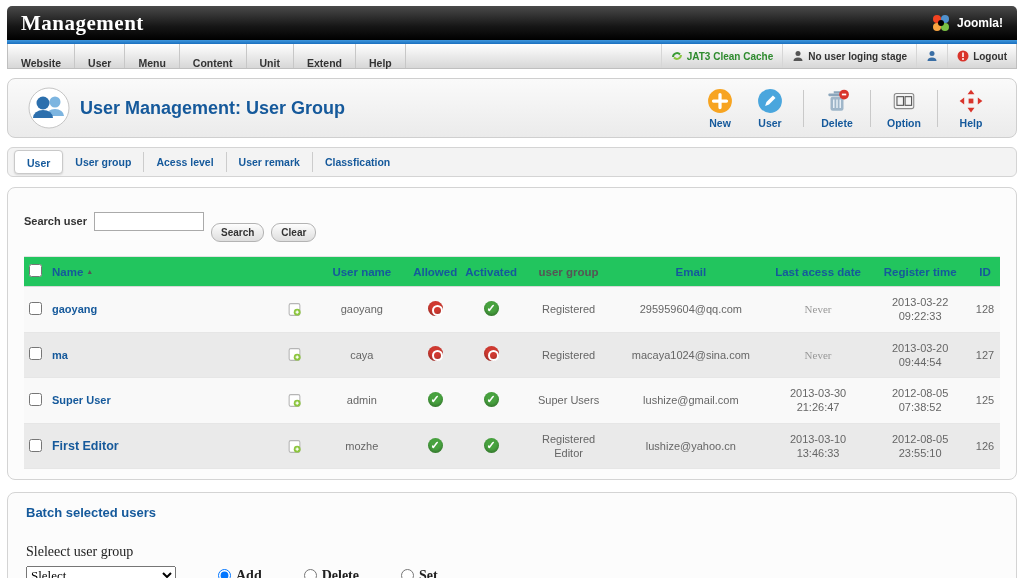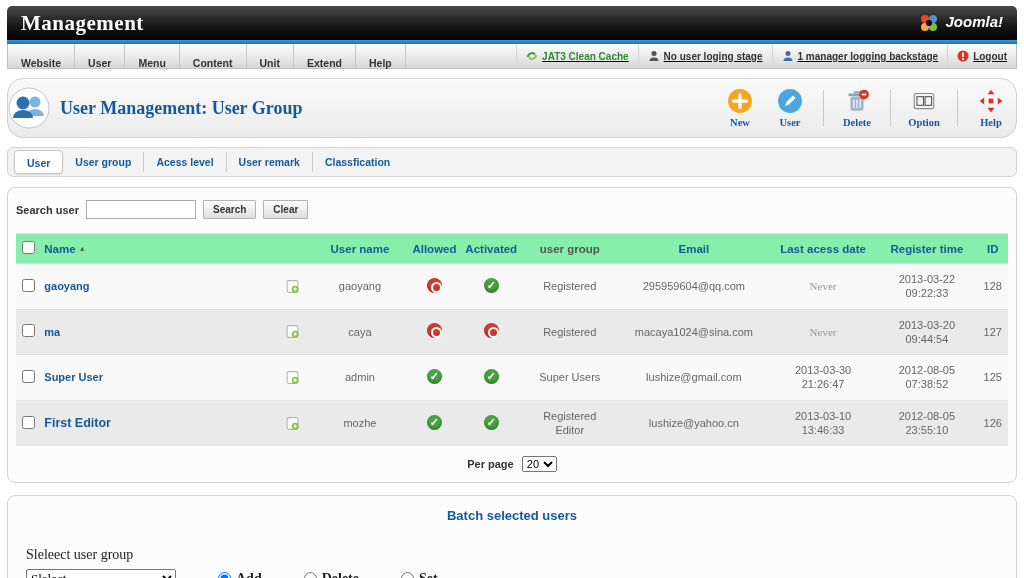--- a/index.html
+++ b/index.html
@@ -3,63 +3,63 @@
 <meta charset="utf-8">
 <style>
   * { margin:0; padding:0; box-sizing:border-box; }
   html,body { width:1024px; height:578px; background:#fff; font-family:"Liberation Sans", sans-serif; }
   .page { padding:6px 7px 0; }
 
   
   .topbar { height:34px; background:linear-gradient(#4a4a4a,#161616 60%,#000); border-radius:5px 5px 0 0;
             display:flex; align-items:center; justify-content:space-between; padding:0 14px; }
   .app-title { color:#fff; font-family:"Liberation Serif", serif; font-size:21px; font-weight:bold; letter-spacing:.5px; }
-  .logo { display:flex; align-items:flex-start; gap:6px; color:#fff; font-size:15px; font-weight:bold; font-style:italic; }
+  .logo { display:flex; align-items:center; gap:6px; color:#fff; font-size:12px; font-weight:bold; }
   .bluebar { height:4px; background:linear-gradient(#3f97dd,#1a6fbe); }
 
   
   .menubar { height:25px; background:linear-gradient(#fefefe,#d7d7d7); border:1px solid #bfbfbf; border-top:none;
              display:flex; justify-content:space-between; align-items:stretch; }
   .menu-left { display:flex; }
   .menu-item { padding:8px 13px; line-height:23px; font-size:10.5px; font-weight:bold; color:#333;
                border-right:1px solid #c7c7c7; cursor:pointer; }
-  .menu-right { display:flex; align-items:center;text-decoration:underline; }
+  .menu-right { display:flex; align-items:center; }
   .status-item { display:flex; align-items:center; gap:4px; padding:0 9px; font-size:10px; font-weight:bold;
                  color:#333; border-left:1px solid #d6d6d6; height:100%; cursor:pointer; }
   .status-item.green { color:#2e8b2e; }
   .status-item svg { flex:0 0 auto; }
 
   
   .header-panel { margin:9px 0; background:linear-gradient(#fafafa,#ebebeb); border:1px solid #cfcfcf;
-                  border-radius:16px; padding:8px 0; display:flex; justify-content:space-between; align-items:center;font-family:Liberation Serif, serif; }
+                  border-radius:8px; padding:8px 20px; display:flex; justify-content:space-between; align-items:center; }
   .page-heading { display:flex; align-items:center; gap:10px; }
   .page-title { color:#15599b; font-size:18px; font-weight:bold; }
   .toolbar { display:flex; align-items:flex-end; }
   .tool-btn { width:50px; display:flex; flex-direction:column; align-items:center; gap:3px; cursor:pointer; }
   .tool-btn .tb-label { color:#15599b; font-size:10.5px; font-weight:bold; }
   .tb-sep { width:1px; align-self:stretch; background:#c9c9c9; margin:2px 8px; }
 
   
   .tabbar { background:#f3f3f3; border:1px solid #d4d4d4; border-radius:6px; padding:4px 6px;
             display:flex; margin-bottom:10px; }
   .tab { padding:4px 12px; font-size:10.5px; font-weight:bold; color:#15599b; cursor:pointer; border-right:1px solid #ccc; }
   .tab:last-child { border-right:none; }
   .tab.active { background:#fff; border:1px solid #c9c9c9; border-radius:4px; margin:-2px 0; padding-top:6px;
                 box-shadow:0 1px 2px rgba(0,0,0,.12); }
 
   
-  .main-panel { background:#fcfcfc; border:1px solid #d4d4d4; border-radius:8px; padding:12px 8px 10px; }
+  .main-panel { background:#fcfcfc; border:1px solid #d4d4d4; border-radius:8px; padding:12px 16px 10px; }
   .search-row { display:flex; align-items:center; gap:7px; margin-bottom:14px; }
   .search-label { font-size:11px; font-weight:bold; color:#333; }
   .search-input { width:110px; height:19px; border:1px solid #aaa; font-size:11px; padding:0 4px; }
-  .btn-small { font-size:10px; font-weight:bold; color:#333; padding:3px 9px; border:1px solid #b3b3b3; border-radius:1px;
-               background:linear-gradient(#fdfdfd,#dedede); cursor:pointer; }
+  .btn-small { font-size:10px; font-weight:bold; color:#333; padding:3px 9px; border:1px solid #b3b3b3; border-radius:9px;
+               background:linear-gradient(#fdfdfd,#dedede); cursor:pointer;margin-top:23px; }
 
   table { width:100%; border-collapse:collapse; font-size:11px; }
-  thead th { padding:7px 4px; color:#15599b; font-size:11.5px; text-align:center; background:#86efac;
+  thead th { padding:7px 4px; color:#15599b; font-size:11.5px; text-align:center; background:#22c55e;
              border-top:1px solid #e2e2e2; border-bottom:1px solid #d8d8d8; cursor:pointer; }
   thead th.col-name { text-align:left; }
   thead th.col-group { color:#555; }
   tbody td { padding:8px 4px; text-align:center; color:#666; border-bottom:1px solid #e6e6e6; }
   tbody tr:nth-child(odd)  { background:#f9f9f9; }
   tbody tr:nth-child(even) { background:#eaeaea; }
   .name-cell { display:flex; align-items:center; justify-content:space-between; padding-right:8px; }
   .row-name { color:#15599b; font-weight:bold; font-size:11px; text-decoration:none; cursor:pointer; }
   .pre { white-space:pre-line; line-height:1.3; }
   .never { font-family:"Liberation Serif", serif; font-size:11px; color:#999; }
@@ -72,21 +72,21 @@
                       line-height:15px; font-weight:bold; text-align:center; }
   .status-no { background:#cf3a31; }
   .status-no::after { content:""; position:absolute; left:4px; top:4px; width:7px; height:7px; border-radius:50%;
                       border:2px solid #fff; }
 
   .perpage { text-align:center; margin-top:10px; font-size:11px; font-weight:bold; color:#333; }
   .perpage select { font-size:11px; margin-left:5px; }
 
   
   .batch-panel { margin-top:12px; background:#fcfcfc; border:1px solid #d4d4d4; border-radius:8px; padding:12px 18px 16px; }
-  .batch-title { color:#15599b; font-size:13px; font-weight:bold; margin-bottom:24px;text-align:center; }
+  .batch-title { color:#15599b; font-size:13px; font-weight:bold; margin-bottom:24px; }
   .batch-group-label { font-family:"Liberation Serif", serif; font-size:14px; font-weight:normal; color:#222; margin-bottom:6px; }
   .batch-controls { display:flex; align-items:center; gap:14px; }
   .batch-select { width:150px; font-family:"Liberation Serif", serif; font-size:13px; }
   .radio-wrap { display:flex; align-items:center; gap:5px; margin-left:28px; font-family:"Liberation Serif", serif;
                 font-size:14px; font-weight:bold; color:#222; cursor:pointer; }
 </style>
 </head>
 <body>
 
 <div class="page">
@@ -129,21 +129,20 @@
           <circle cx="6" cy="3.5" r="2.5" fill="#555"></circle>
             <path d="M1.5 11a4.5 3.5 0 0 1 9 0z" fill="#555"></path>
         </svg>
         <span>No user loging stage</span>
       </div>
       <div class="status-item">
         <svg width="12" height="12" viewBox="0 0 12 12">
           <circle cx="6" cy="3.5" r="2.5" fill="#3a6ea5"></circle>
             <path d="M1.5 11a4.5 3.5 0 0 1 9 0z" fill="#3a6ea5"></path>
         </svg>
-        <span>1 manager logging backstage</span>
       </div>
       <div class="status-item">
         <svg width="12" height="12" viewBox="0 0 12 12">
           <circle cx="6" cy="6" r="5.5" fill="#d9342b"></circle>
           <rect x="5.2" y="2.5" width="1.6" height="4.5" fill="#fff"></rect>
             <circle cx="6" cy="9" r="1" fill="#fff"></circle>
         </svg>
         <span>Logout</span>
       </div>
     </div>
@@ -329,26 +328,20 @@
           <td>lushize@yahoo.cn</td>
           <td class="pre">2013-03-10
 13:46:33</td>
           <td class="pre">2012-08-05
 23:55:10</td>
           <td>126</td>
         </tr>
       </tbody>
     </table>
 
-    <div class="perpage">
-      <span>Per page</span>
-      <select>
-        <option>20</option>
-      </select>
-    </div>
   </section>
 
   <section class="batch-panel">
     <div class="batch-title">Batch selected users</div>
     <div class="batch-group-label">Sleleect user group</div>
     <div class="batch-controls">
       <select class="batch-select">
         <option>Slelect</option>
       </select>
       <label class="radio-wrap">

